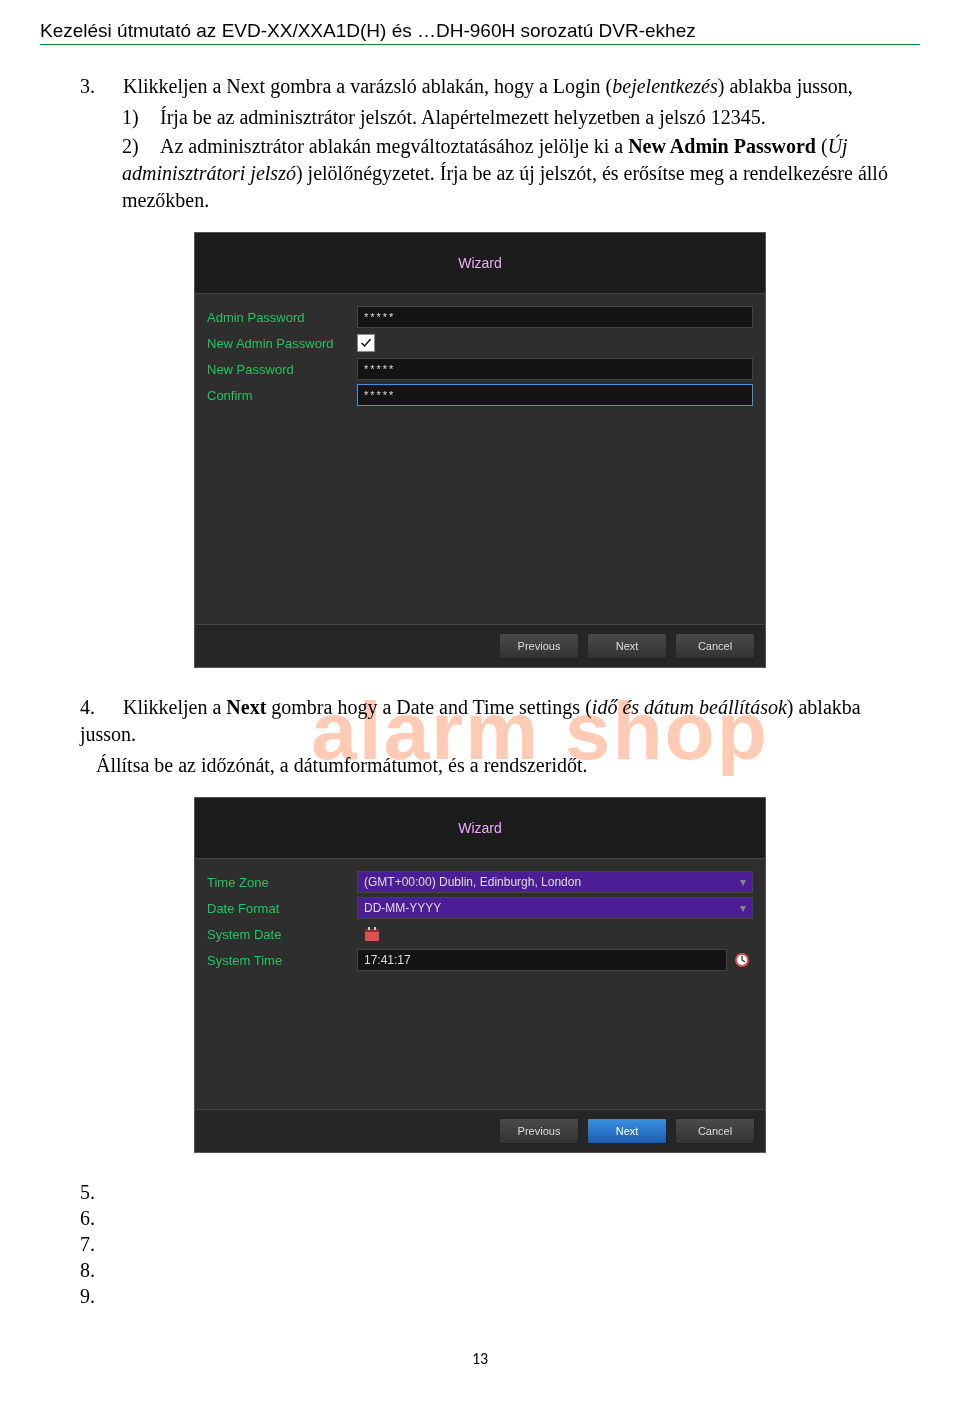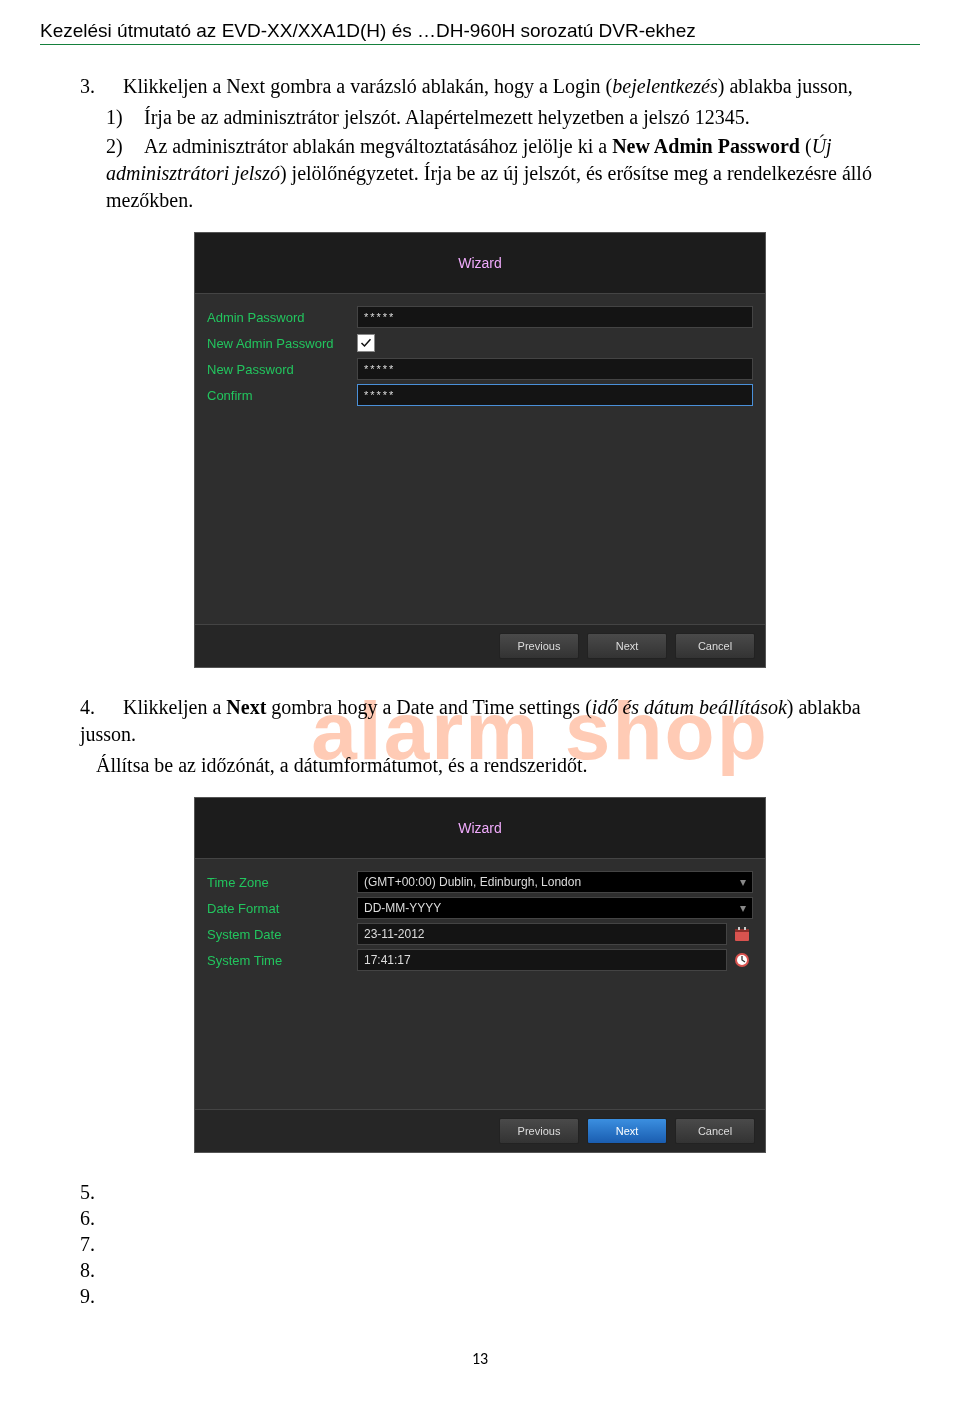--- a/index.html
+++ b/index.html
@@ -20,21 +20,21 @@
     border-bottom: 1px solid #15803d;
     padding-bottom: 2px;
     margin-bottom: 28px;
   }
   .body-text p {
     font-size: 20px;
     line-height: 1.35;
     margin: 0 0 4px 0;
   }
   .para-block { margin-left: 40px; margin-bottom: 14px; }
-  .sub-list { margin-left: 26px; }
+  .sub-list { margin-left: 42px; }
   .sub-list p { margin-bottom: 2px; }
   .italic { font-style: italic; }
   .bold { font-weight: bold; }
   .num-label { display:inline-block; width:38px; }
   .wizard-wrap { display:flex; justify-content:center; margin: 18px 0 26px 0; }
   .wizard {
     width: 570px;
     background: #2e2e2e;
     border: 1px solid #555;
     font-family: Arial, Helvetica, sans-serif;
@@ -68,21 +68,21 @@
   .wz-input.highlight { border: 1px solid #4a90d9; }
   .wz-input .masked { letter-spacing: 2px; font-size: 11px; }
   .wz-check {
     width: 16px; height: 16px; background: #fff; border: 1px solid #888;
     display:flex; align-items:center; justify-content:center;
   }
   .wz-check svg { width:12px; height:12px; }
   .wz-select {
     flex: 1;
     height: 20px;
-    background: #000000;
+    background: #4c1d95;
     border: 1px solid #444;
     color: #ddd;
     padding: 0 6px;
     display:flex; align-items:center; justify-content:space-between;
     font-size: 12px;
   }
   .wz-select .chev { color:#888; }
   .wz-date-icon, .wz-time-icon {
     width: 22px; height:20px; display:flex; align-items:center; justify-content:center;
     margin-left:4px;
@@ -212,23 +212,20 @@
         </div>
         <div class="wz-row">
           <div class="lbl">Date Format</div>
           <div class="wz-select">
             <span>DD-MM-YYYY</span>
             <span class="chev">▾</span>
           </div>
         </div>
         <div class="wz-row">
           <div class="lbl">System Date</div>
-          <div class="wz-input">
-              <span>23-11-2012</span>
-            </div>
           <div class="wz-date-icon">
             <svg viewBox="0 0 16 16">
                 <rect x="1" y="3" width="14" height="12" rx="1" fill="#d9534f"></rect>
                 <rect x="1" y="3" width="14" height="3" fill="#8a2e2a"></rect>
                 <rect x="4" y="1" width="2" height="3" fill="#ccc"></rect>
                 <rect x="10" y="1" width="2" height="3" fill="#ccc"></rect>
               </svg>
           </div>
         </div>
         <div class="wz-row">

